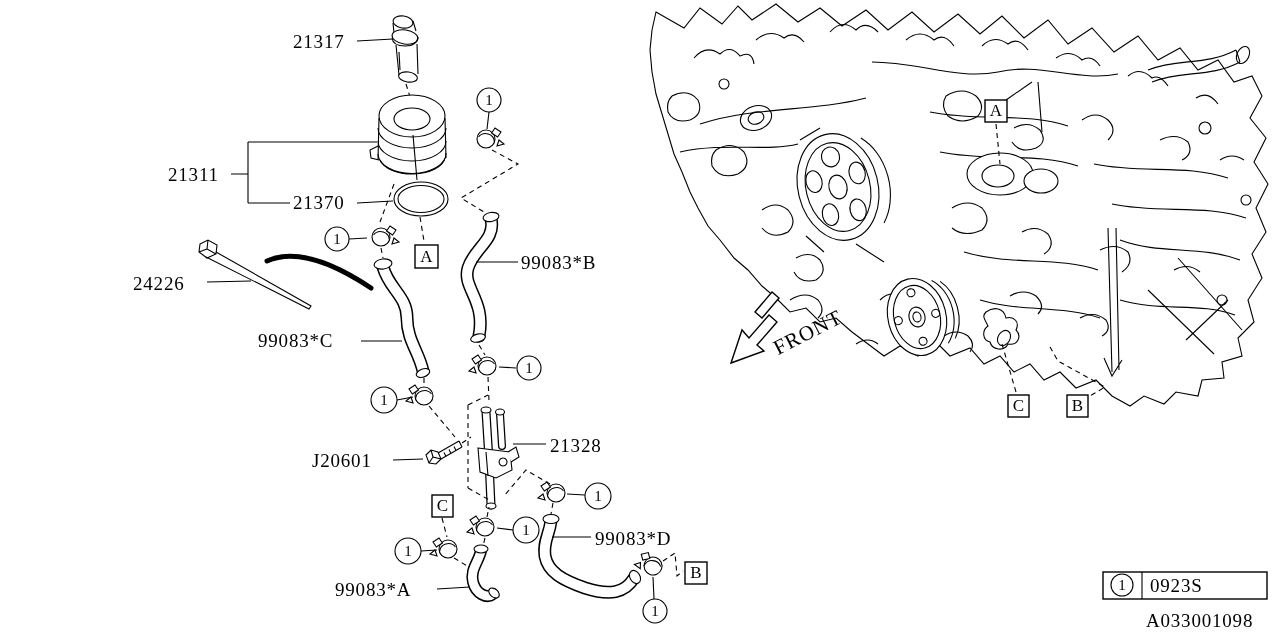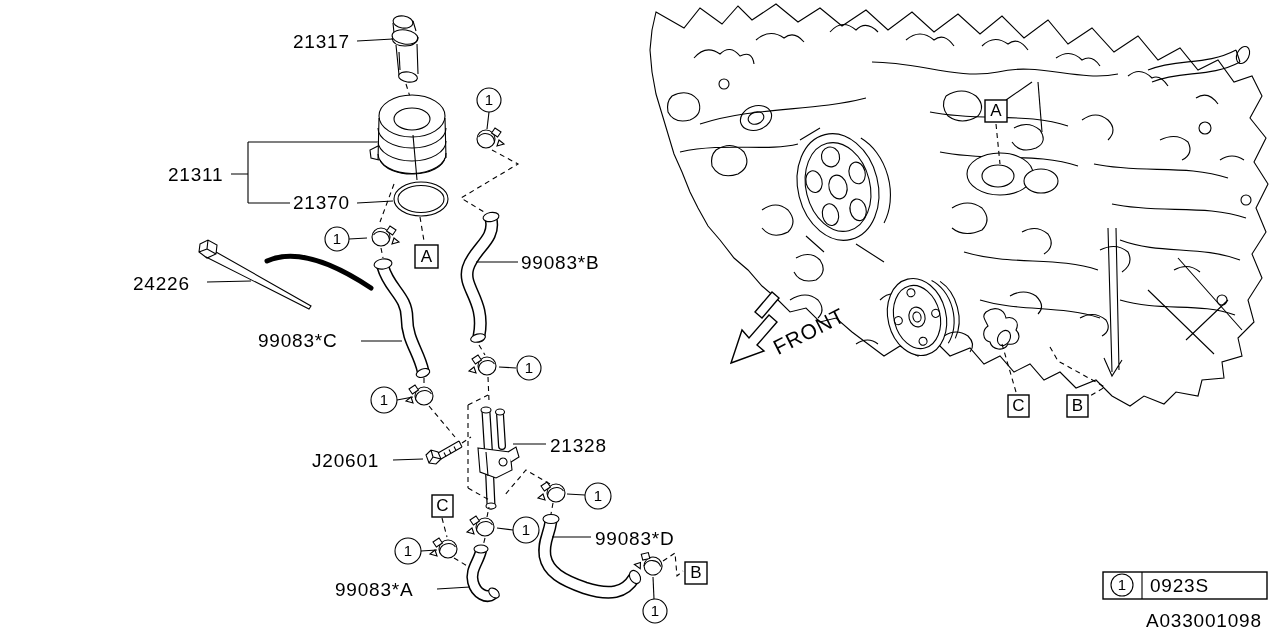--- a/index.html
+++ b/index.html
@@ -1,17 +1,17 @@
 <!DOCTYPE html>
 <html><head>
 <meta charset="utf-8">
 <style>
   html,body{margin:0;padding:0;background:#fff;}
   #stage{position:relative;width:1280px;height:640px;background:#ffffff;overflow:hidden;
-         font-family:Liberation Sans, sans-serif;}
+         font-family:Liberation Serif, serif;}
   svg{display:block}
   text{fill:#000;}
   .pn{font-size:19px;letter-spacing:0.8px;}
   .callout{font-size:17px;}
   .circnum{font-size:15px;}
   .front{font-size:21px;letter-spacing:1px;}
   .ln{stroke:#000;stroke-width:1.1;fill:none;}
   .dash{stroke:#000;stroke-width:1.1;fill:none;stroke-dasharray:5 4;}
   .part{stroke:#000;stroke-width:1.1;fill:#fff;}
   .hoseo{stroke:#000;fill:none;stroke-linecap:round;}

